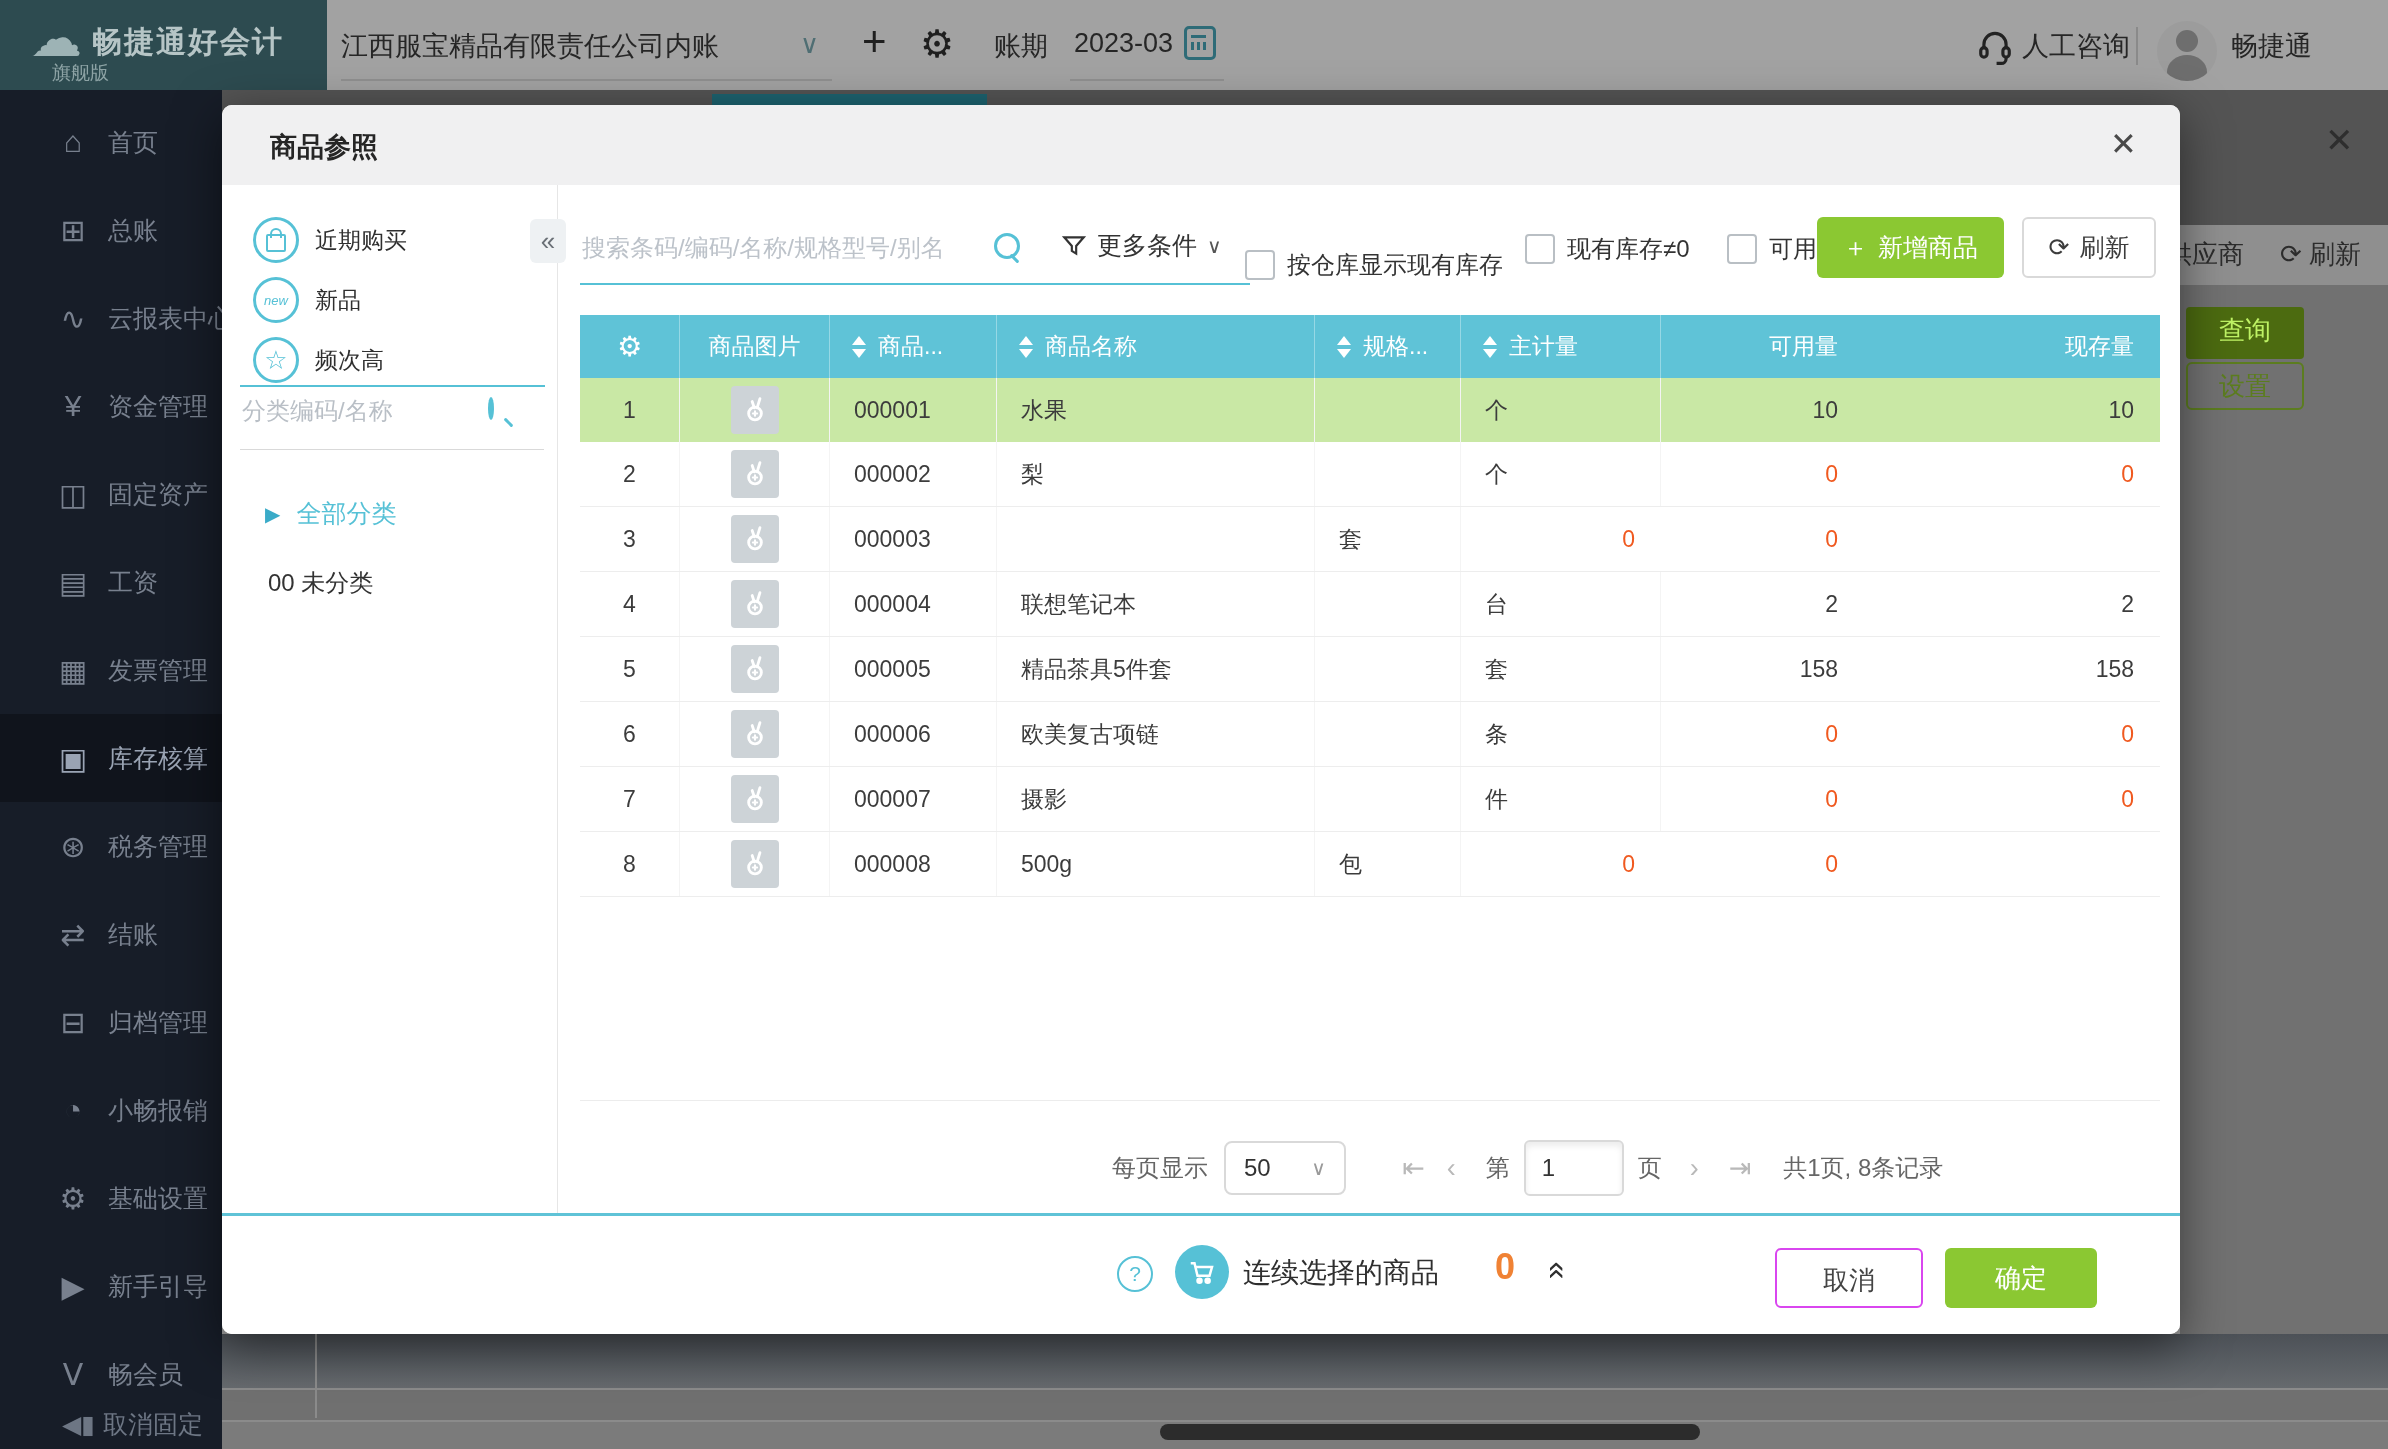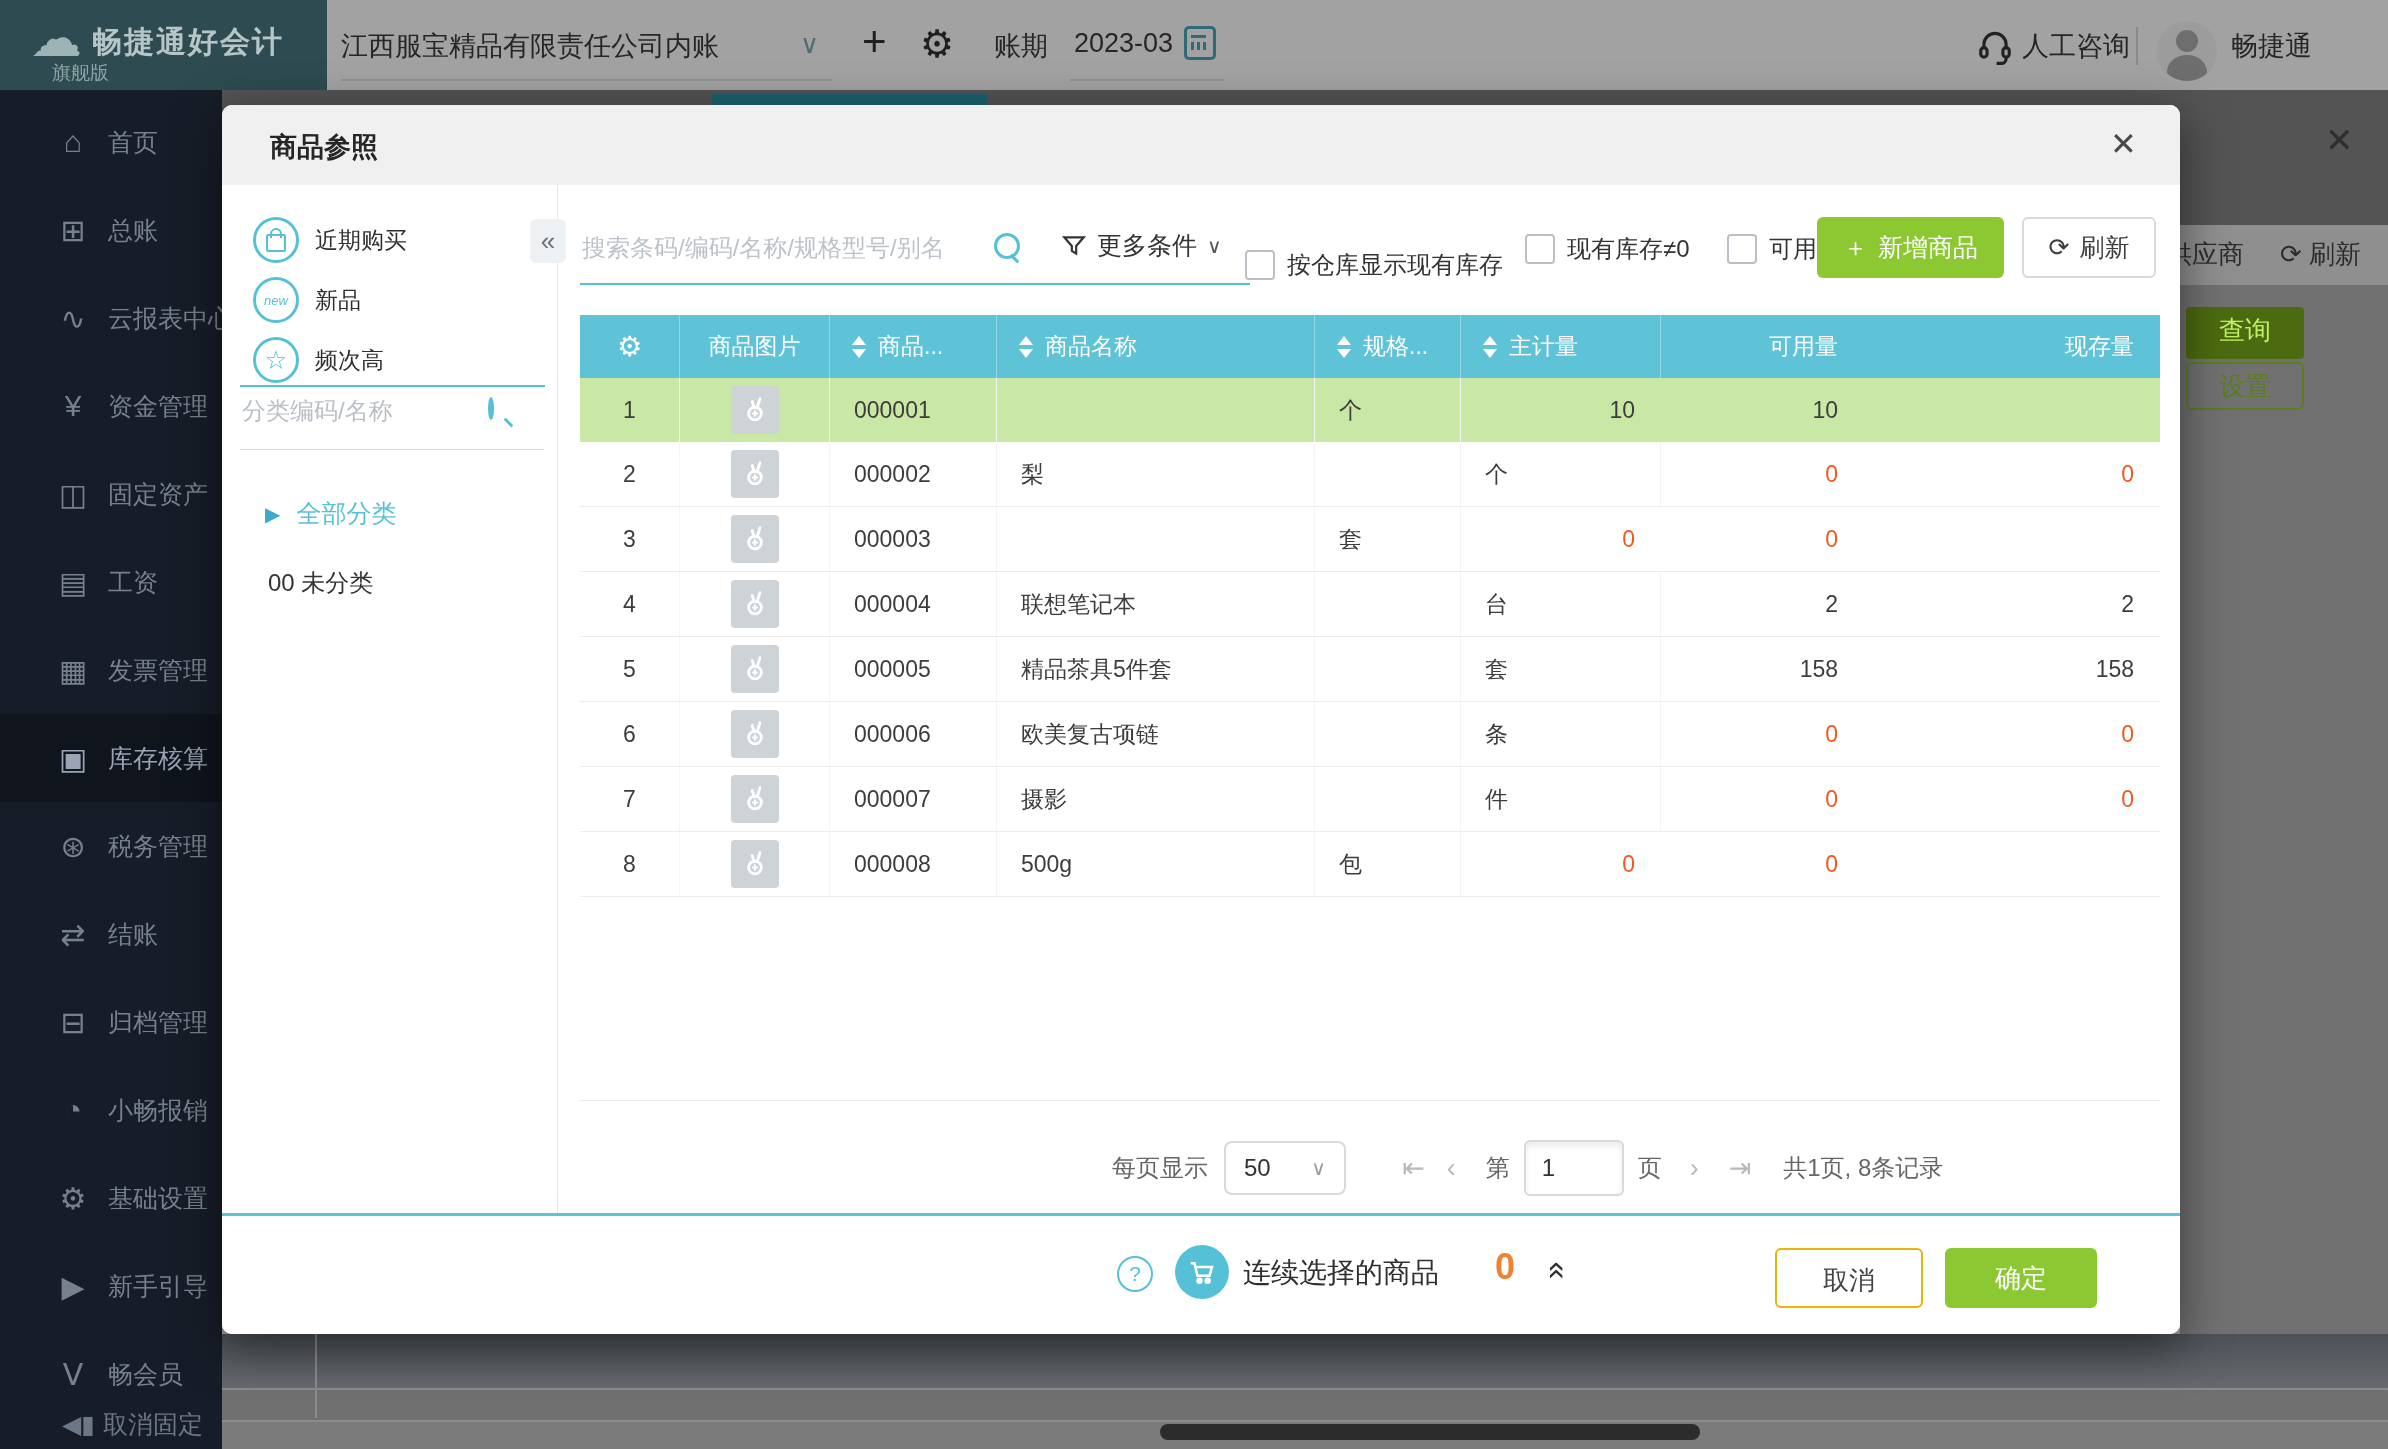--- a/index.html
+++ b/index.html
@@ -128,21 +128,21 @@
   
   .f-line{position:absolute;left:0;top:1108px;width:100%;height:3px;background:#5fc3d7;}
   .m-footer{position:absolute;left:0;top:1111px;width:100%;height:118px;background:#fff;border-radius:0 0 10px 10px;}
   .f-help{position:absolute;left:895px;top:40px;width:32px;height:32px;border:2px solid #56c1d6;border-radius:50%;
           color:#56c1d6;font-size:21px;text-align:center;line-height:32px;}
   .f-cart{position:absolute;left:953px;top:29px;width:54px;height:54px;border-radius:50%;background:#56c1d6;
           display:flex;align-items:center;justify-content:center;}
   .f-label{position:absolute;left:1021px;top:38px;font-size:28px;color:#2f2f2f;}
   .f-count{position:absolute;left:1273px;top:30px;font-size:36px;font-weight:bold;color:#f08234;}
   .f-chevrons{position:absolute;left:1328px;top:36px;font-size:32px;color:#2f2f2f;transform:rotate(90deg);}
-  .btn-cancel{position:absolute;left:1553px;top:32px;width:148px;height:60px;background:#fff;border:2px solid #eab308;
+  .btn-cancel{position:absolute;left:1553px;top:32px;width:148px;height:60px;background:#fff;border:2px solid #d946ef;
               border-radius:6px;color:#444;font-size:26px;text-align:center;line-height:60px;box-sizing:border-box;}
   .btn-ok{position:absolute;left:1723px;top:32px;width:152px;height:60px;background:#8bc832;border-radius:6px;
           color:#fff;font-size:26px;text-align:center;line-height:60px;}
 </style>
 </head>
 <body>
 
 <div class="stage">
 
   <div class="abs topbar">
@@ -381,20 +381,21 @@
           <div class="td center">
             <span class="thumb">
               <svg width="34" height="34" viewBox="0 0 48 48" fill="none" stroke="#fff" stroke-width="4" stroke-linecap="round">
                 <circle cx="24" cy="29" r="9"></circle>
                 <path d="M20 12l3 9M31 8l-4 13"></path>
                 <path d="M24 26v6M21 29h6" stroke-width="3"></path>
               </svg>
             </span>
           </div>
           <div class="td">000001</div>
+          <div class="td">水果</div>
           <div class="td"></div>
           <div class="td">个</div>
           <div class="td num">10</div>
           <div class="td num">10</div>
         </div>
         <div class="tr grid">
           <div class="td center">2</div>
           <div class="td center">
             <span class="thumb">
               <svg width="34" height="34" viewBox="0 0 48 48" fill="none" stroke="#fff" stroke-width="4" stroke-linecap="round">

